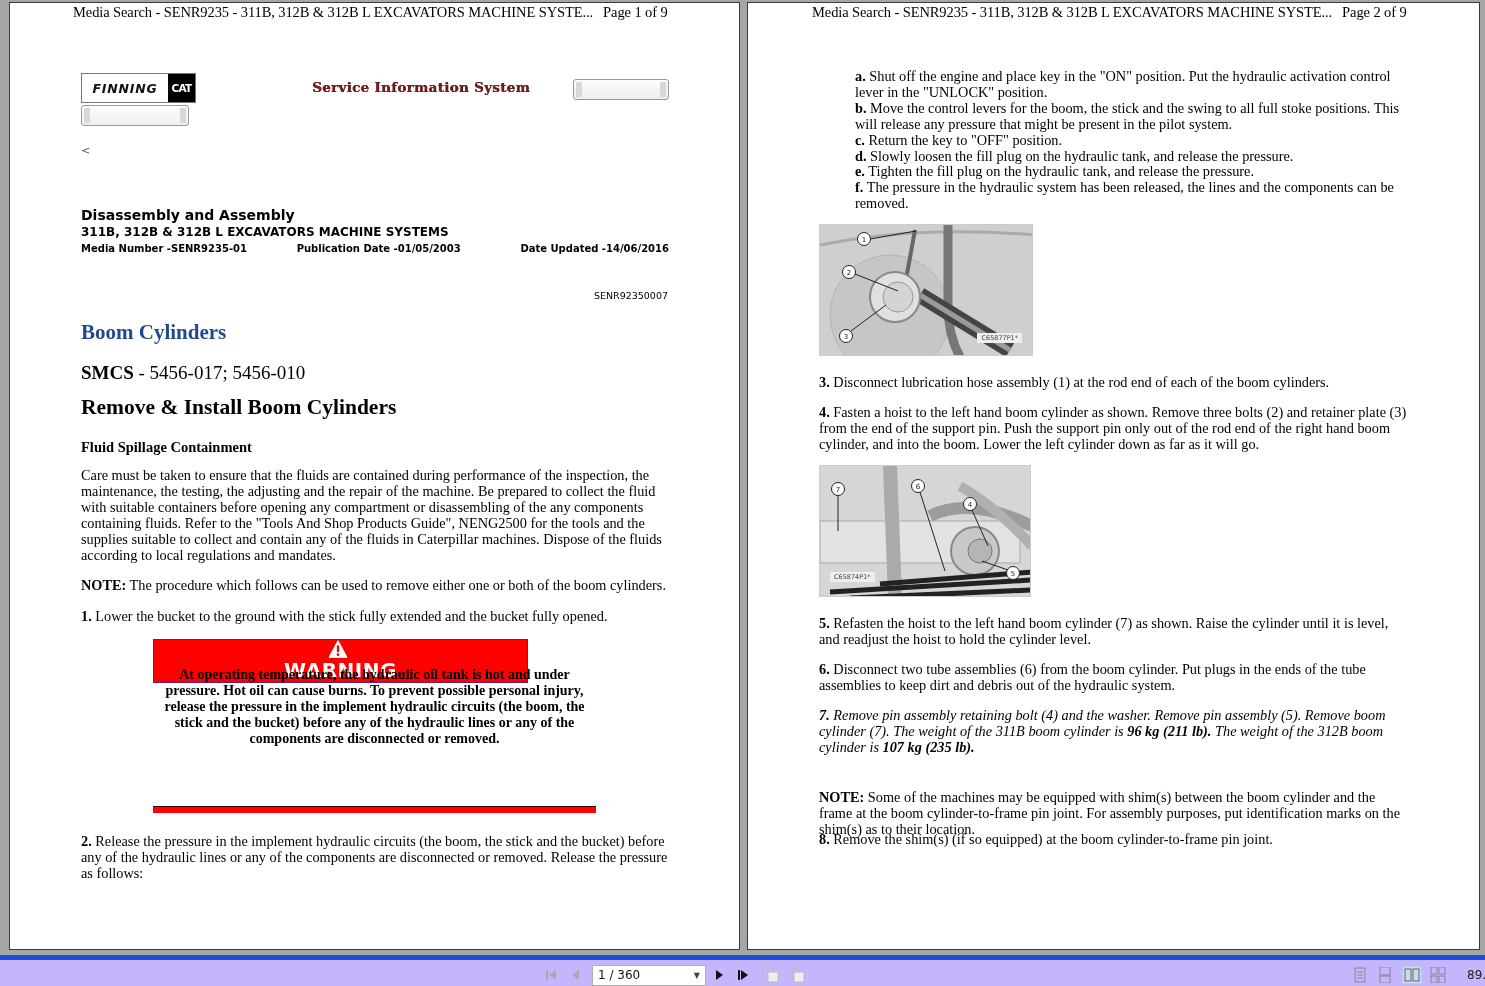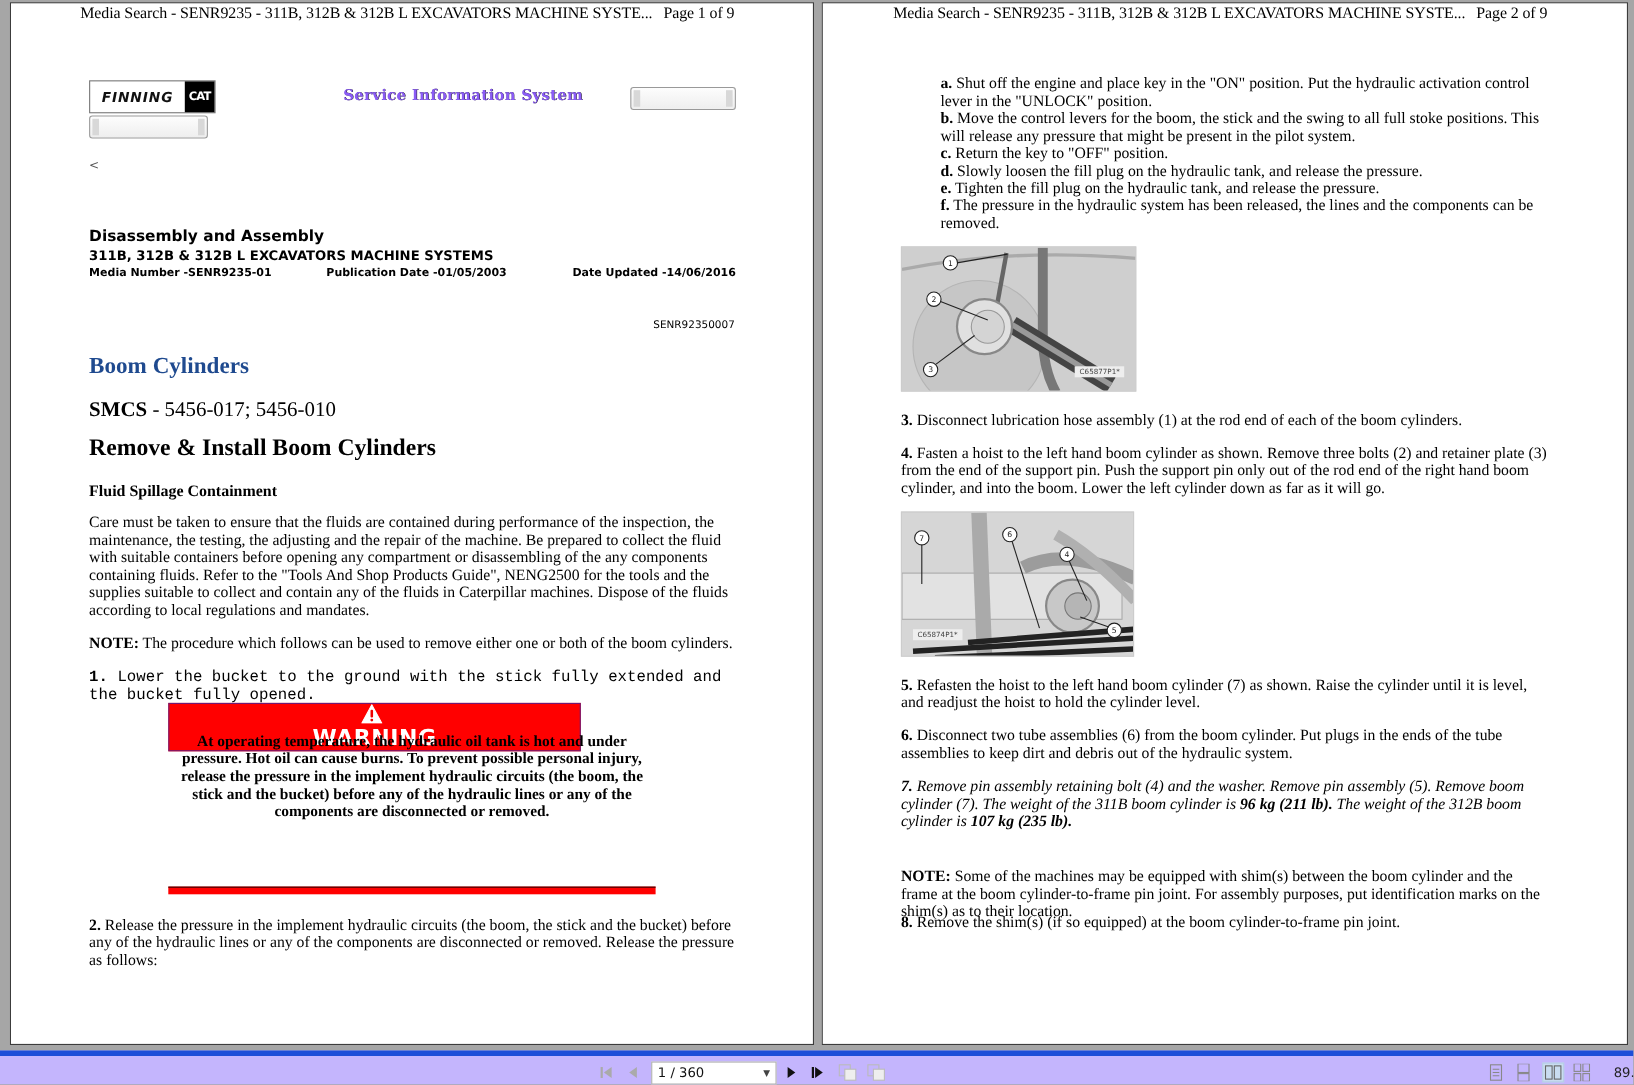--- a/index.html
+++ b/index.html
@@ -12,21 +12,21 @@
 
   .run-head { position: absolute; top: 1px; font-size: 14.5px; white-space: nowrap; letter-spacing: -0.1px; }
   #page1 .run-head { left: 63px; }
   #page2 .run-head { left: 64px; }
   .run-head .pg { margin-left: 10px; }
 
   
   .logo { position: absolute; left: 71px; top: 70px; width: 115px; height: 30px; border: 1px solid #777; display: flex; }
   .logo .fin { flex: 1; display: flex; align-items: center; justify-content: center; font-family: "DejaVu Sans", sans-serif; font-weight: bold; font-style: italic; font-size: 12.5px; letter-spacing: 0.8px; color: #111; }
   .logo .cat { width: 27px; background: #000; color: #fff; display: flex; align-items: center; justify-content: center; font-family: "DejaVu Sans", sans-serif; font-weight: bold; font-size: 10.5px; letter-spacing: -0.8px; }
-  .sis-title { position: absolute; left: 302px; top: 76px; font-family: "DejaVu Serif", serif; font-weight: bold; font-size: 13.5px; letter-spacing: 0.3px; color: #8b5cf6; text-shadow: 0.4px 0 0 #1a1a1a; }
+  .sis-title { position: absolute; left: 302px; top: 76px; font-family: "DejaVu Serif", serif; font-weight: bold; font-size: 13.5px; letter-spacing: 0.3px; color: #7f1d1d; text-shadow: 0.4px 0 0 #1a1a1a; }
   .fake-btn { position: absolute; height: 21px; border: 1px solid #999; border-radius: 3px; background: linear-gradient(#fdfdfd, #eee); }
   .fake-btn::before, .fake-btn::after { content: ""; position: absolute; top: 2px; bottom: 2px; width: 6px; background: #d8d8d8; }
   .fake-btn::before { left: 2px; } .fake-btn::after { right: 2px; }
   #btn-a { left: 563px; top: 76px; width: 96px; }
   #btn-b { left: 71px; top: 102px; width: 108px; }
   .back-arrow { position: absolute; left: 71px; top: 141px; font-size: 11px; color: #555; font-family: "DejaVu Sans", sans-serif; }
 
   .doc-meta { position: absolute; left: 71px; top: 203px; width: 588px; font-family: "DejaVu Sans", sans-serif; }
   .doc-meta .t1 { font-size: 14px; font-weight: bold; line-height: 18px; }
   .doc-meta .t2 { font-size: 12px; font-weight: bold; line-height: 16px; }
@@ -35,21 +35,21 @@
   .doc-id { position: absolute; right: 71px; top: 287px; font-family: "DejaVu Sans", sans-serif; font-size: 9.5px; }
 
   .h-blue { position: absolute; left: 71px; top: 317px; font-size: 21px; font-weight: bold; color: #1f4a8f; }
   .smcs { position: absolute; left: 71px; top: 359px; font-size: 19px; }
   .h-main { position: absolute; left: 71px; top: 392px; font-size: 21.5px; font-weight: bold; }
   .h-sub { position: absolute; left: 71px; top: 436px; font-size: 14.5px; font-weight: bold; }
 
   .para { position: absolute; font-size: 14.3px; line-height: 15.9px; }
   #p-care { left: 71px; top: 465px; width: 600px; }
   #p-note1 { left: 71px; top: 575px; width: 600px; }
-  #p-step1 { left: 71px; top: 606px; width: 600px; font-family: Liberation Mono, monospace; }
+  #p-step1 { left: 71px; top: 606px; width: 600px; }
 
   .warn-bar { position: absolute; left: 143px; top: 636px; width: 375px; height: 44px; background: #f00; border: 1px solid #701a75; display: flex; align-items: center; justify-content: center; flex-direction: column; }
   .warn-bar .tri { width: 30px; height: 28px; margin-right: 6px; }
   .warn-bar .wtxt { color: #fff; font-family: "DejaVu Sans", sans-serif; font-weight: bold; font-size: 20px; letter-spacing: 0.5px; }
   .warn-body { position: absolute; left: 143px; top: 664px; width: 443px; font-size: 14px; line-height: 15.9px; font-weight: bold; text-align: center; }
   .warn-rule { position: absolute; left: 143px; top: 803px; width: 443px; height: 7px; background: #f00; border-top: 1px solid #300; }
   #p-step2 { left: 71px; top: 831px; width: 600px; }
 
   
   #p2-sub { left: 107px; top: 66px; width: 555px; }

